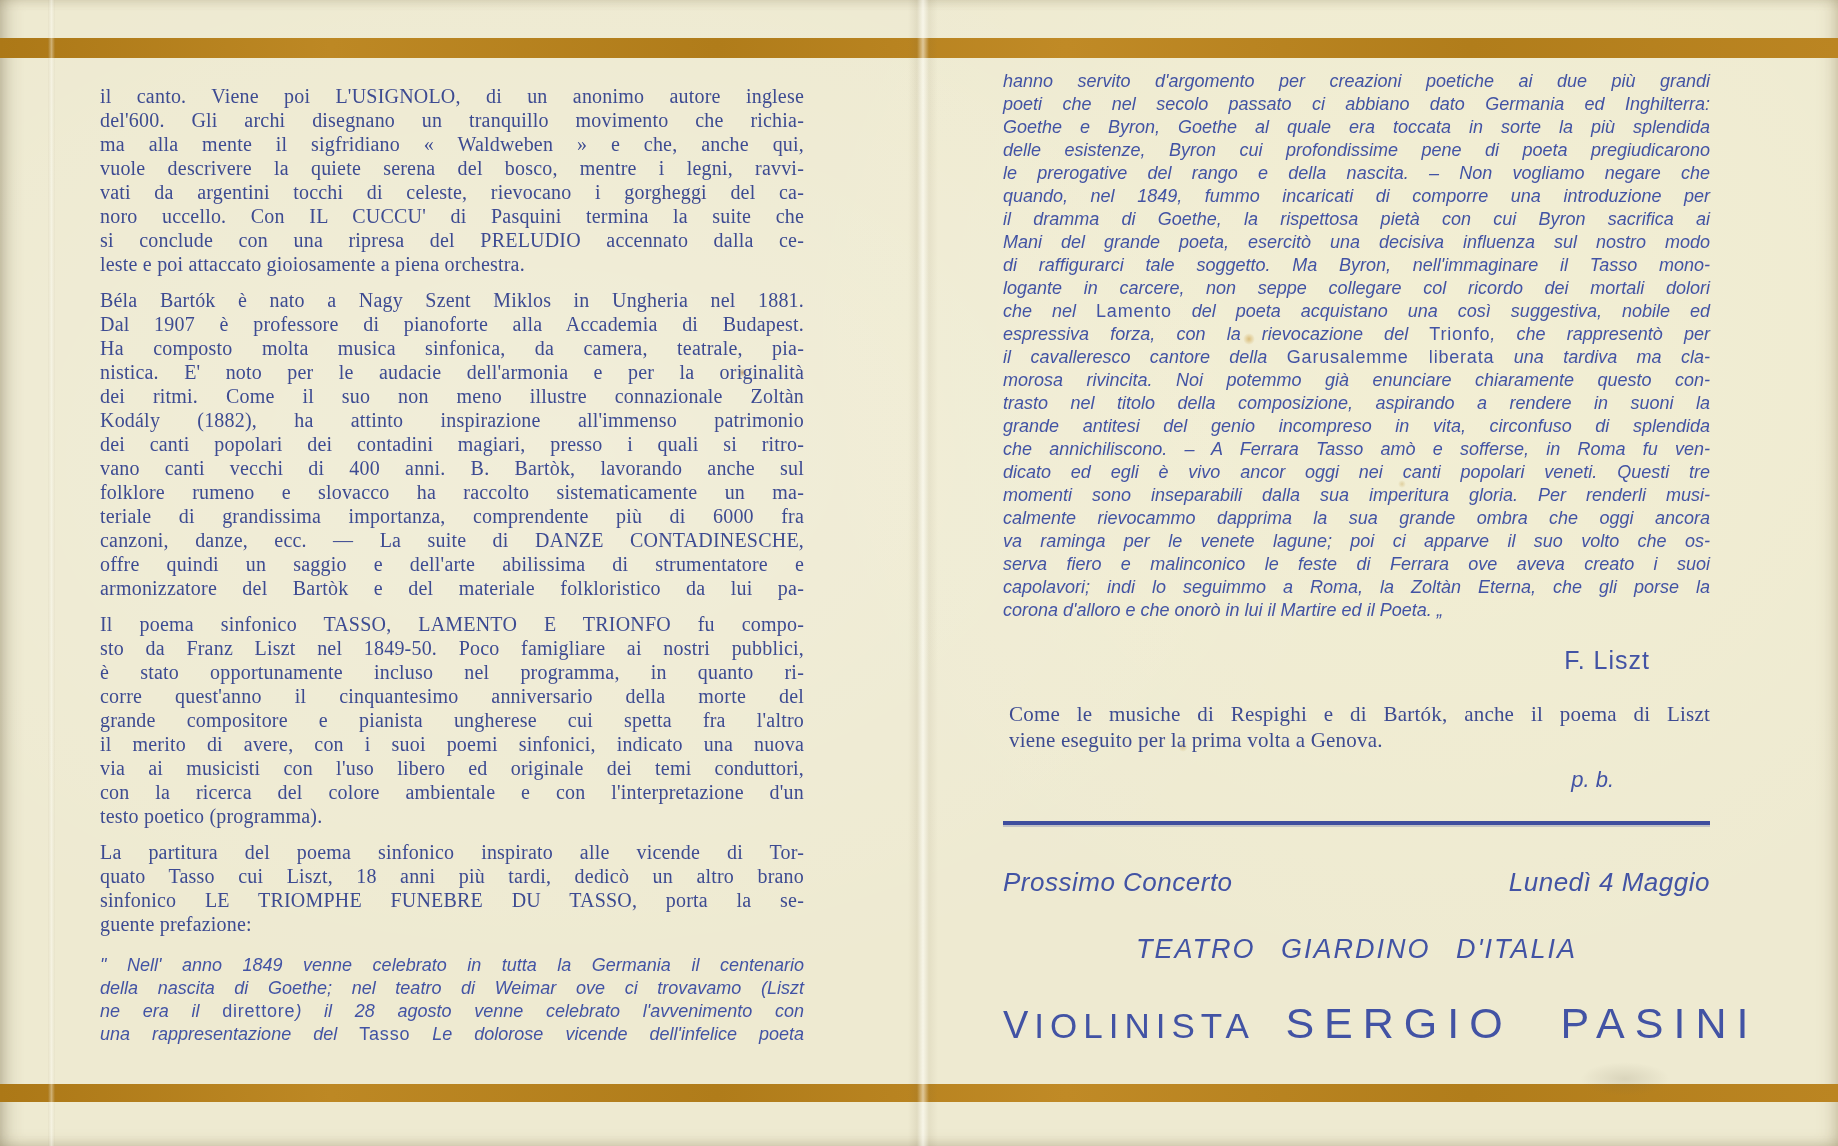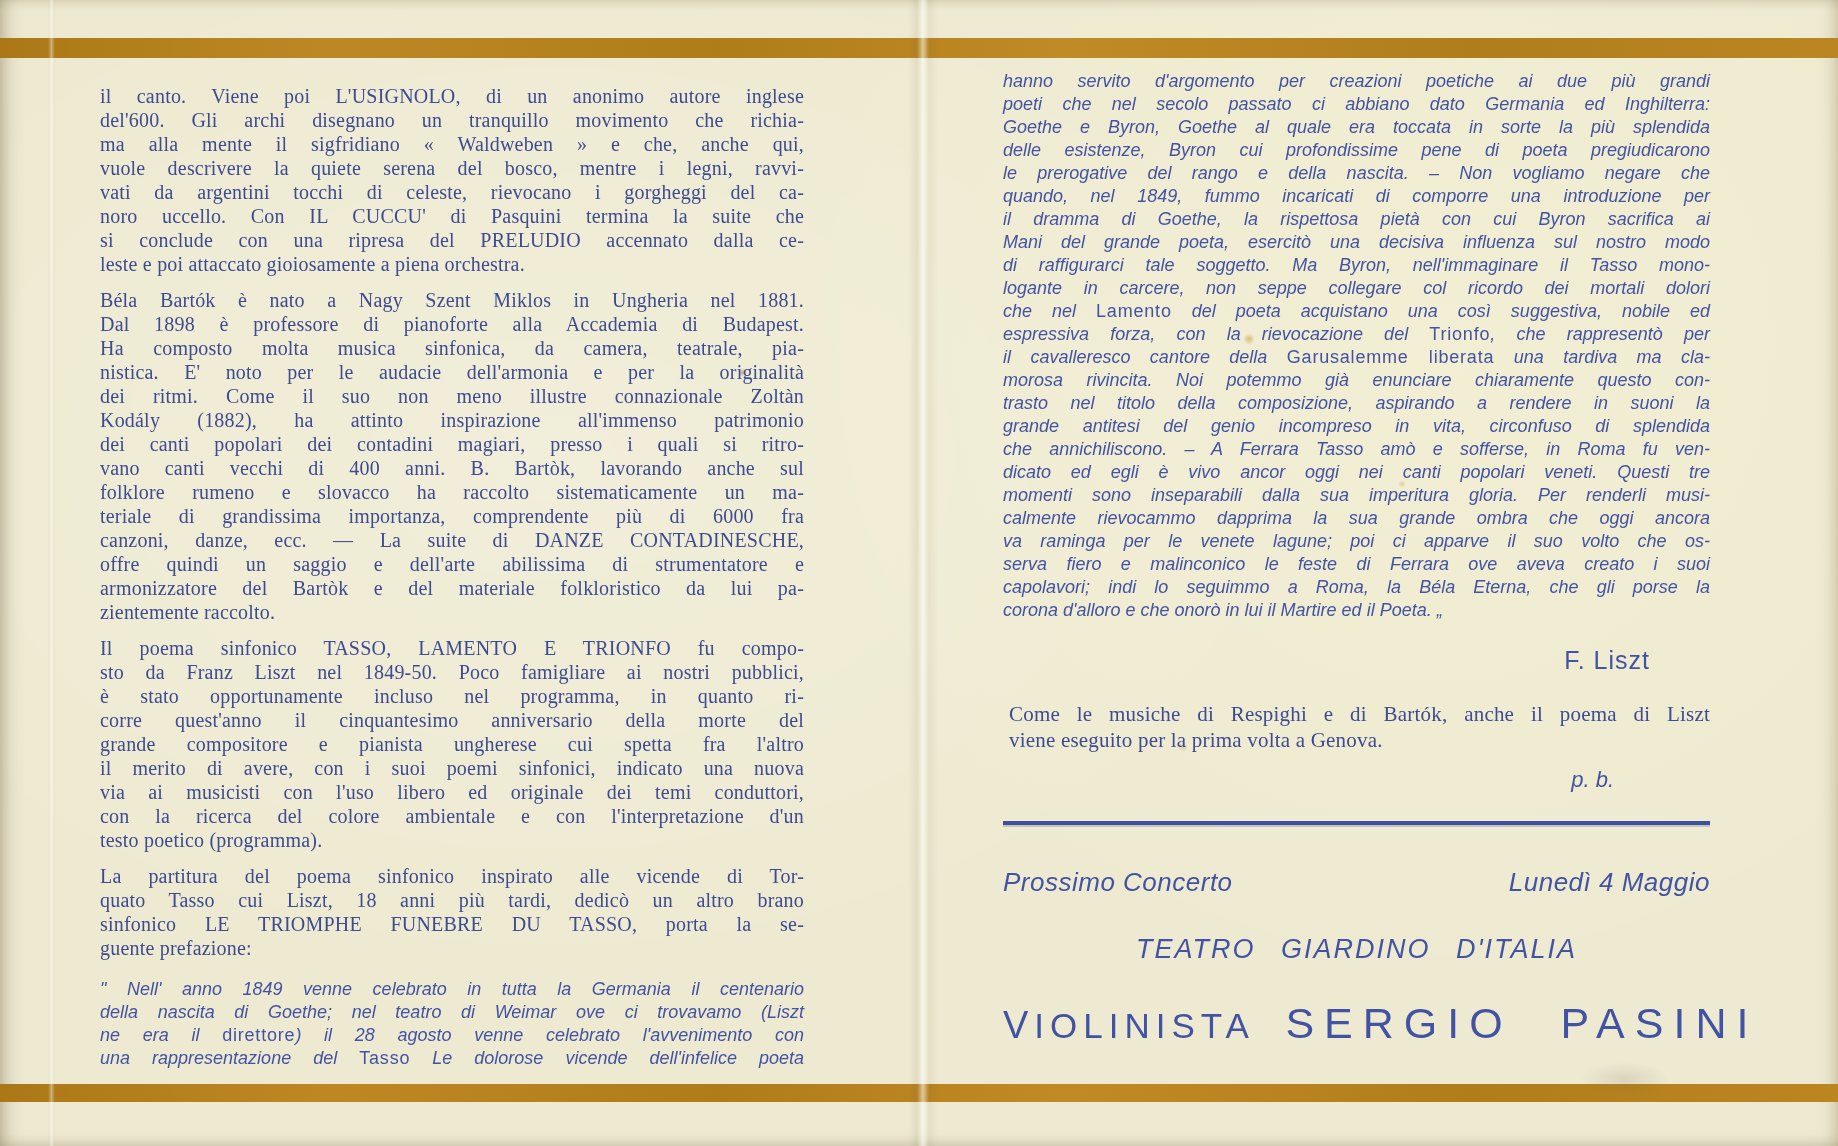--- a/index.html
+++ b/index.html
@@ -88,33 +88,32 @@
         <div class="line">del'600. Gli archi disegnano un tranquillo movimento che richia-</div>
         <div class="line">ma alla mente il sigfridiano  « Waldweben »  e che, anche qui,</div>
         <div class="line">vuole descrivere la quiete serena del bosco, mentre i legni, ravvi-</div>
         <div class="line">vati da argentini tocchi di celeste, rievocano i gorgheggi del ca-</div>
         <div class="line">noro uccello. Con IL CUCCU' di Pasquini termina la suite che</div>
         <div class="line">si conclude con una ripresa del PRELUDIO accennato dalla ce-</div>
         <div class="line last">leste e poi attaccato gioiosamente a piena orchestra.</div>
       </div>
       <div class="para serif">
         <div class="line">Béla Bartók è nato a Nagy Szent Miklos in Ungheria nel 1881.</div>
-        <div class="line">Dal 1898 è professore di pianoforte alla Accademia di Budapest.</div>
+        <div class="line">Dal 1907 è professore di pianoforte alla Accademia di Budapest.</div>
         <div class="line">Ha composto molta musica sinfonica, da camera, teatrale, pia-</div>
         <div class="line">nistica. E' noto per le audacie dell'armonia e per la originalità</div>
         <div class="line">dei ritmi. Come il suo non meno illustre connazionale Zoltàn</div>
         <div class="line">Kodály (1882), ha attinto inspirazione all'immenso patrimonio</div>
         <div class="line">dei canti popolari dei contadini magiari, presso i quali si ritro-</div>
         <div class="line">vano canti vecchi di 400 anni. B. Bartòk, lavorando anche sul</div>
         <div class="line">folklore rumeno e slovacco ha raccolto sistematicamente un ma-</div>
         <div class="line">teriale di grandissima importanza, comprendente più di 6000 fra</div>
         <div class="line">canzoni, danze, ecc. — La suite di DANZE CONTADINESCHE,</div>
         <div class="line">offre quindi un saggio e dell'arte abilissima di strumentatore e</div>
         <div class="line">armonizzatore del Bartòk e del materiale folkloristico da lui pa-</div>
-        <div class="line last">zientemente raccolto.</div>
       </div>
       <div class="para serif">
         <div class="line">Il poema sinfonico TASSO, LAMENTO E TRIONFO fu compo-</div>
         <div class="line">sto da Franz Liszt nel 1849-50. Poco famigliare ai nostri pubblici,</div>
         <div class="line">è stato opportunamente incluso nel programma, in quanto ri-</div>
         <div class="line">corre quest'anno il cinquantesimo anniversario della morte del</div>
         <div class="line">grande compositore e pianista ungherese cui spetta fra l'altro</div>
         <div class="line">il merito di avere, con i suoi poemi sinfonici, indicato una nuova</div>
         <div class="line">via ai musicisti con l'uso libero ed originale dei temi conduttori,</div>
         <div class="line">con la ricerca del colore ambientale e con l'interpretazione d'un</div>
@@ -152,21 +151,21 @@
           <div class="line">il cavalleresco cantore della <span class="up">Garusalemme liberata</span> una tardiva ma cla-</div>
           <div class="line">morosa rivincita. Noi potemmo già enunciare chiaramente questo con-</div>
           <div class="line">trasto nel titolo della composizione, aspirando a rendere in suoni la</div>
           <div class="line">grande antitesi del genio incompreso in vita, circonfuso di splendida</div>
           <div class="line">che annichiliscono. – A Ferrara Tasso amò e sofferse, in Roma fu ven-</div>
           <div class="line">dicato ed egli è vivo ancor oggi nei canti popolari veneti. Questi tre</div>
           <div class="line">momenti sono inseparabili dalla sua imperitura gloria. Per renderli musi-</div>
           <div class="line">calmente rievocammo dapprima la sua grande ombra che oggi ancora</div>
           <div class="line">va raminga per le venete lagune; poi ci apparve il suo volto che os-</div>
           <div class="line">serva fiero e malinconico le feste di Ferrara ove aveva creato i suoi</div>
-          <div class="line">capolavori; indi lo seguimmo a Roma, la Béla Eterna, che gli porse la</div>
+          <div class="line">capolavori; indi lo seguimmo a Roma, la Zoltàn Eterna, che gli porse la</div>
           <div class="line last">corona d'alloro e che onorò in lui il Martire ed il Poeta. „</div>
         </div>
       </div>
     <div class="signature">F. Liszt</div>
     <div id="right-closing" class="closing">
         <div class="para serif">
           <div class="line">Come le musiche di Respighi e di Bartók, anche il poema di Liszt</div>
           <div class="line last">viene eseguito per la prima volta a Genova.</div>
         </div>
       </div>

